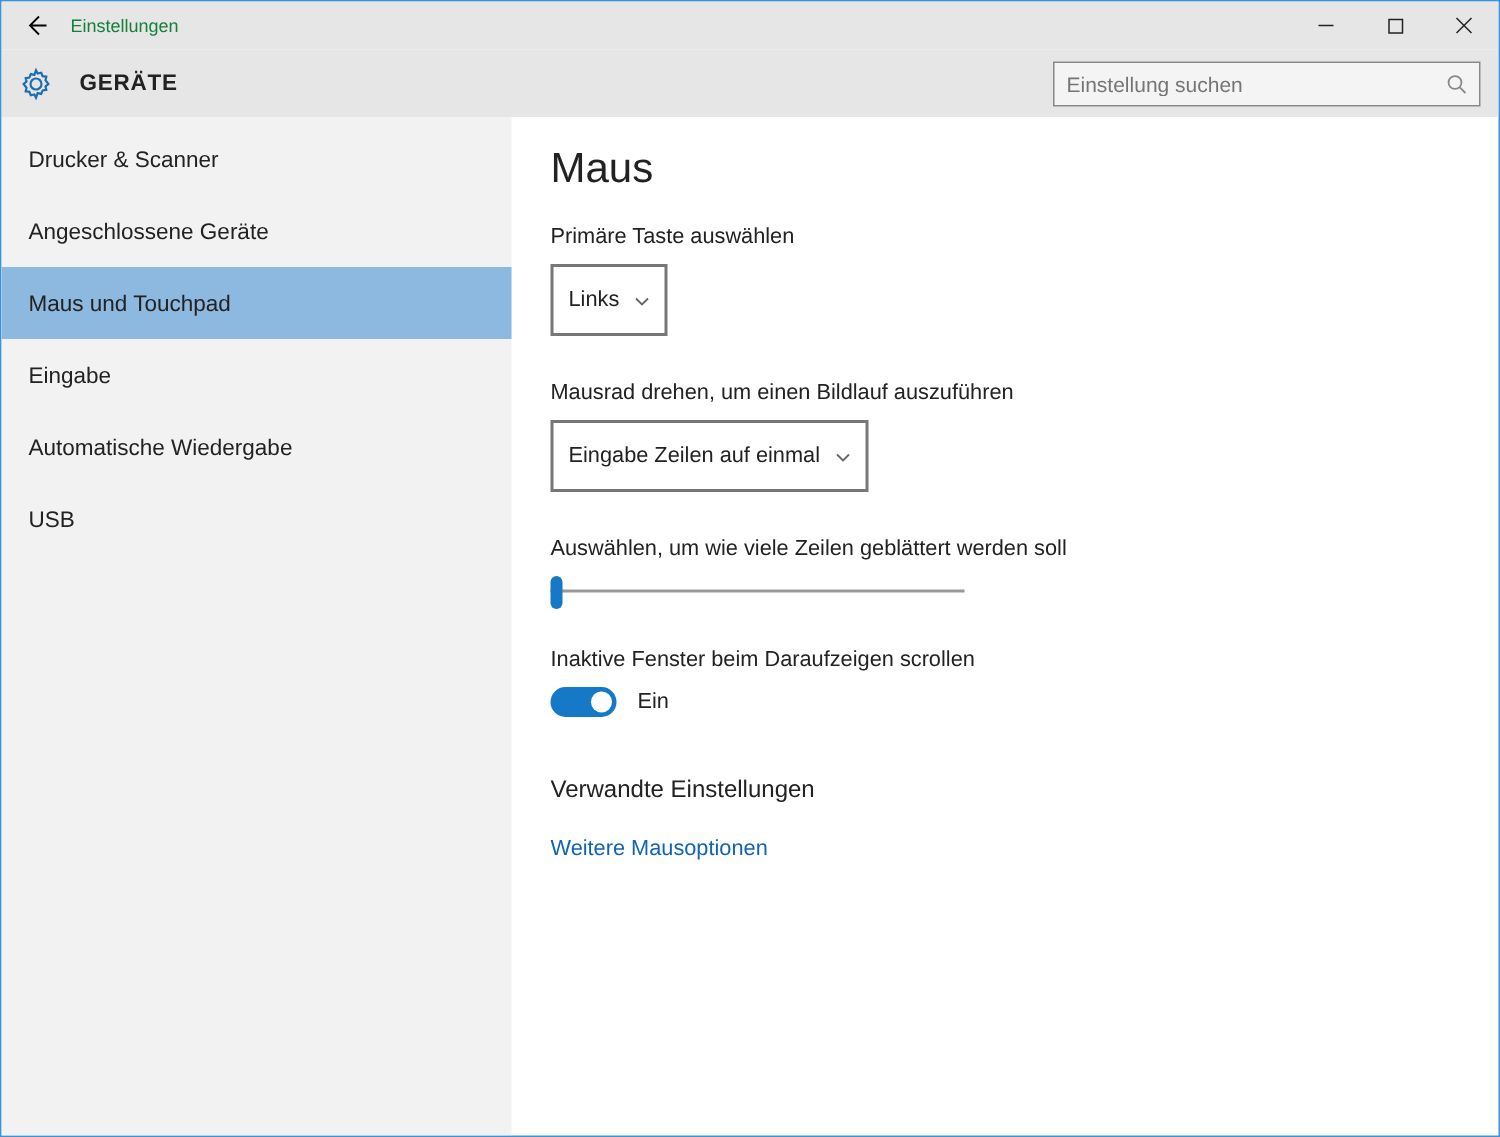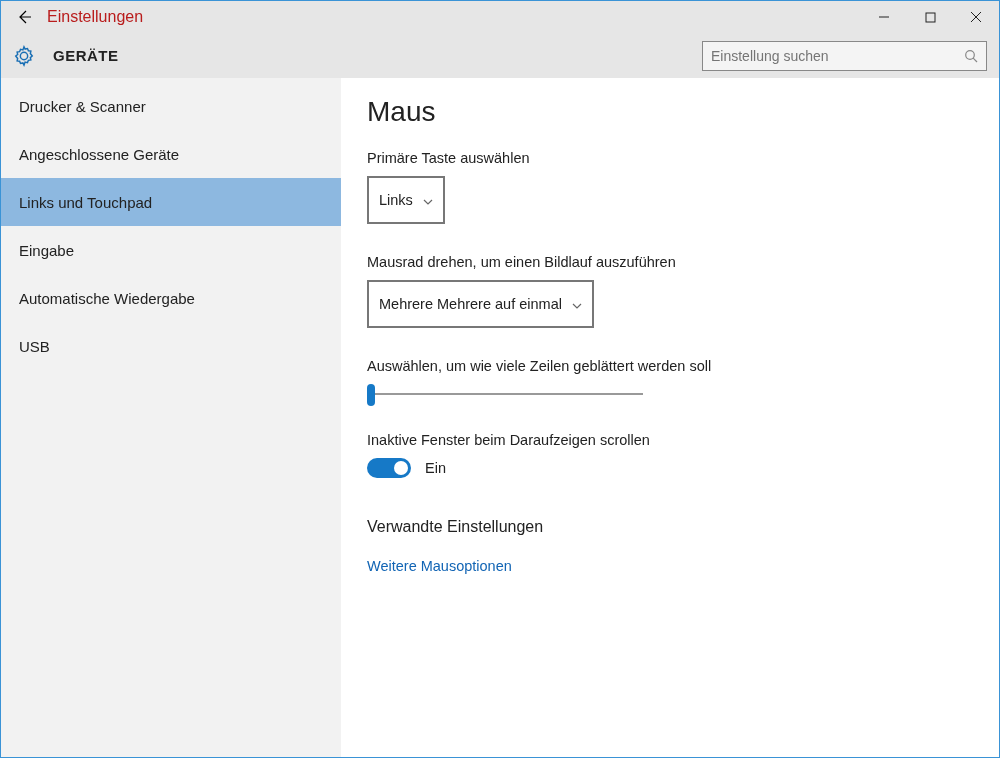--- a/index.html
+++ b/index.html
@@ -5,21 +5,21 @@
   * { box-sizing: border-box; font-family: "Segoe UI", -apple-system, sans-serif; }
   html, body { margin:0; padding:0; }
   body { width:1000px; height:758px; background:#fff; overflow:hidden; border:1px solid #3a93d6; }
 
   
   .titlebar { height:32px; display:flex; align-items:center; background:#e6e6e6; }
   .titlebar .back {
     width:46px; height:32px; display:flex; align-items:center; justify-content:center;
     color:#000; cursor:default;
   }
-  .titlebar .title { font-size:16px; color:#b91c1c; }
+  .titlebar .title { font-size:12px; color:#15803d; }
   .titlebar .spacer { flex:1; }
   .sysbtn { width:46px; height:32px; display:flex; align-items:center; justify-content:center; color:#222; }
   .sysbtn svg { display:block; }
 
   
   .header { height:45px; background:#e6e6e6; display:flex; align-items:center; padding:0 12px 0 0; }
   .gear { width:46px; display:flex; align-items:center; justify-content:center; color:#1a6fb4; }
   .hdr-title { font-size:15px; font-weight:600; letter-spacing:0.5px; color:#222; margin-left:6px; }
   .header .spacer { flex:1; }
   .search { position:relative; width:285px; height:30px; border:1px solid #888; background:#f4f4f4; display:flex; align-items:center; }
@@ -116,21 +116,21 @@
 <div class="body">
 
   <div class="sidebar">
     <div class="item">
       <span>Drucker &amp; Scanner</span>
     </div>
     <div class="item">
       <span>Angeschlossene Geräte</span>
     </div>
     <div class="item active">
-      <span>Links und Touchpad</span>
+      <span>Maus und Touchpad</span>
     </div>
     <div class="item">
       <span>Eingabe</span>
     </div>
     <div class="item">
       <span>Automatische Wiedergabe</span>
     </div>
     <div class="item">
       <span>USB</span>
     </div>
@@ -144,21 +144,21 @@
       <span>Links</span>
       <span class="chev">
         <svg width="10" height="6" viewBox="0 0 10 6">
             <path d="M1 1 L5 5 L9 1" stroke="#666" stroke-width="1.2" fill="none"></path>
           </svg>
       </span>
     </div>
 
     <div class="lbl">Mausrad drehen, um einen Bildlauf auszuführen</div>
     <div class="dropdown wide">
-      <span>Mehrere Mehrere auf einmal</span>
+      <span>Eingabe Zeilen auf einmal</span>
       <span class="chev">
         <svg width="10" height="6" viewBox="0 0 10 6">
             <path d="M1 1 L5 5 L9 1" stroke="#666" stroke-width="1.2" fill="none"></path>
           </svg>
       </span>
     </div>
 
     <div class="lbl">Auswählen, um wie viele Zeilen geblättert werden soll</div>
     <div class="track">
       <div class="line"></div>

